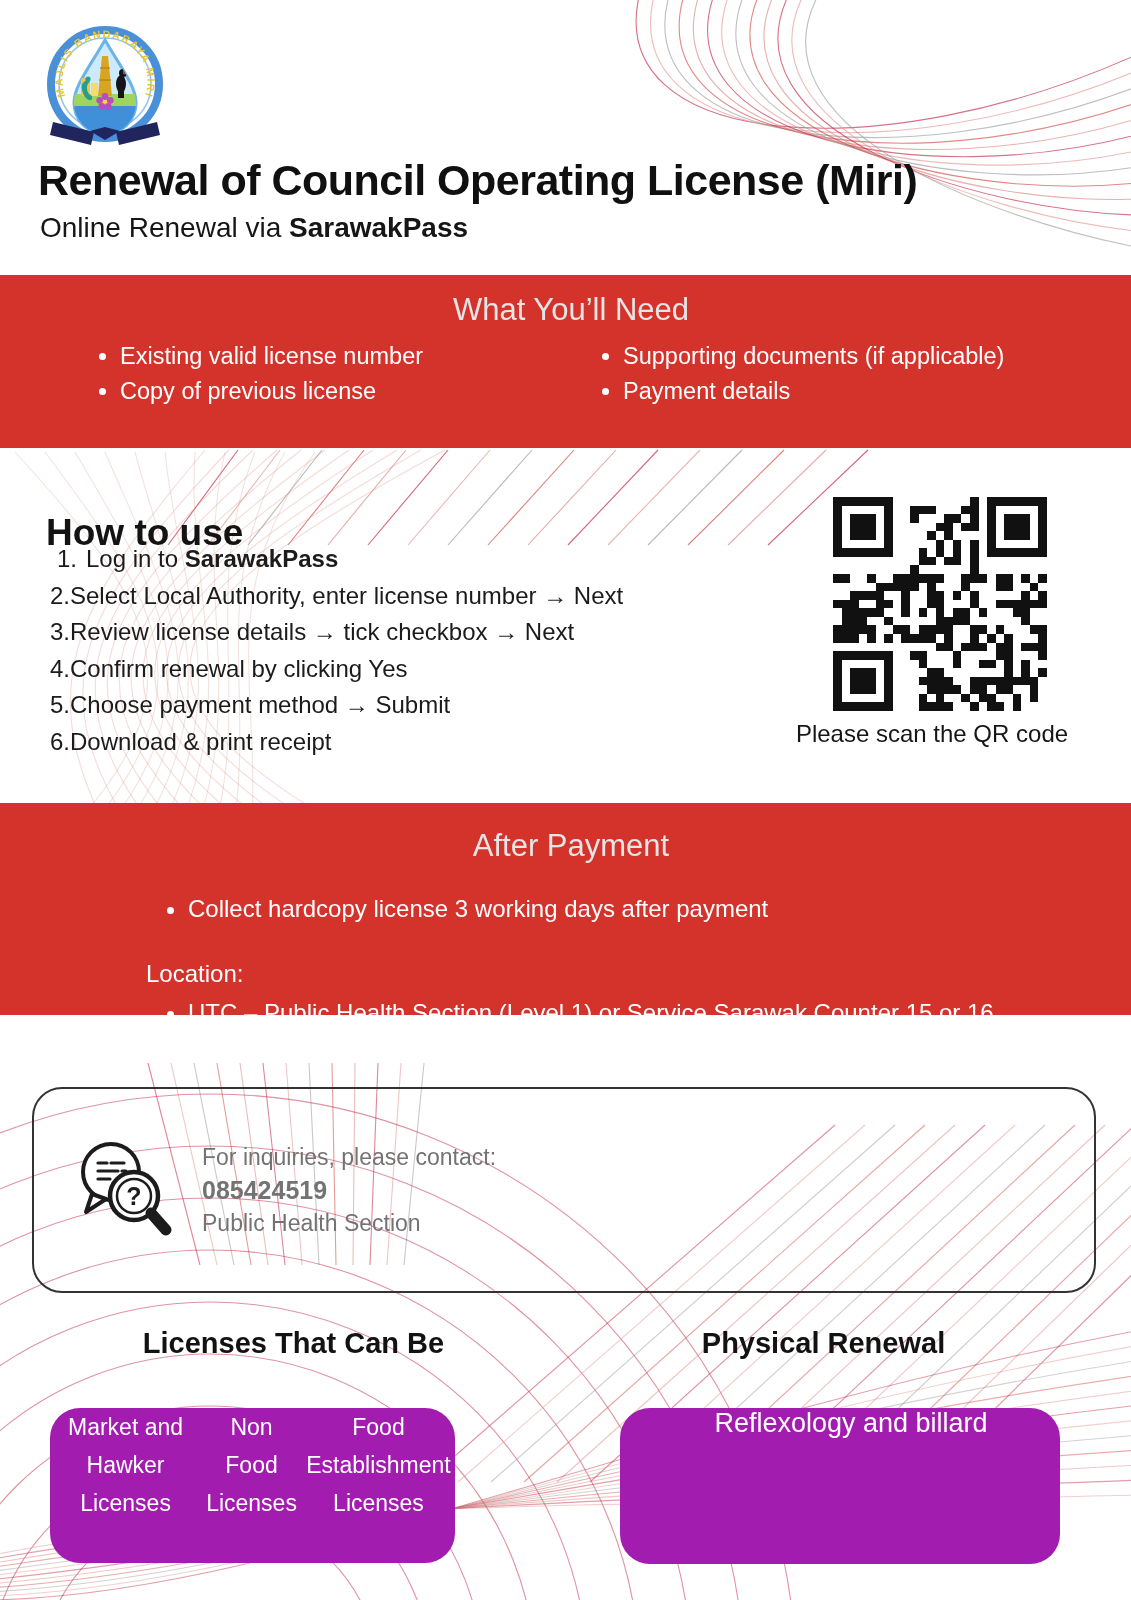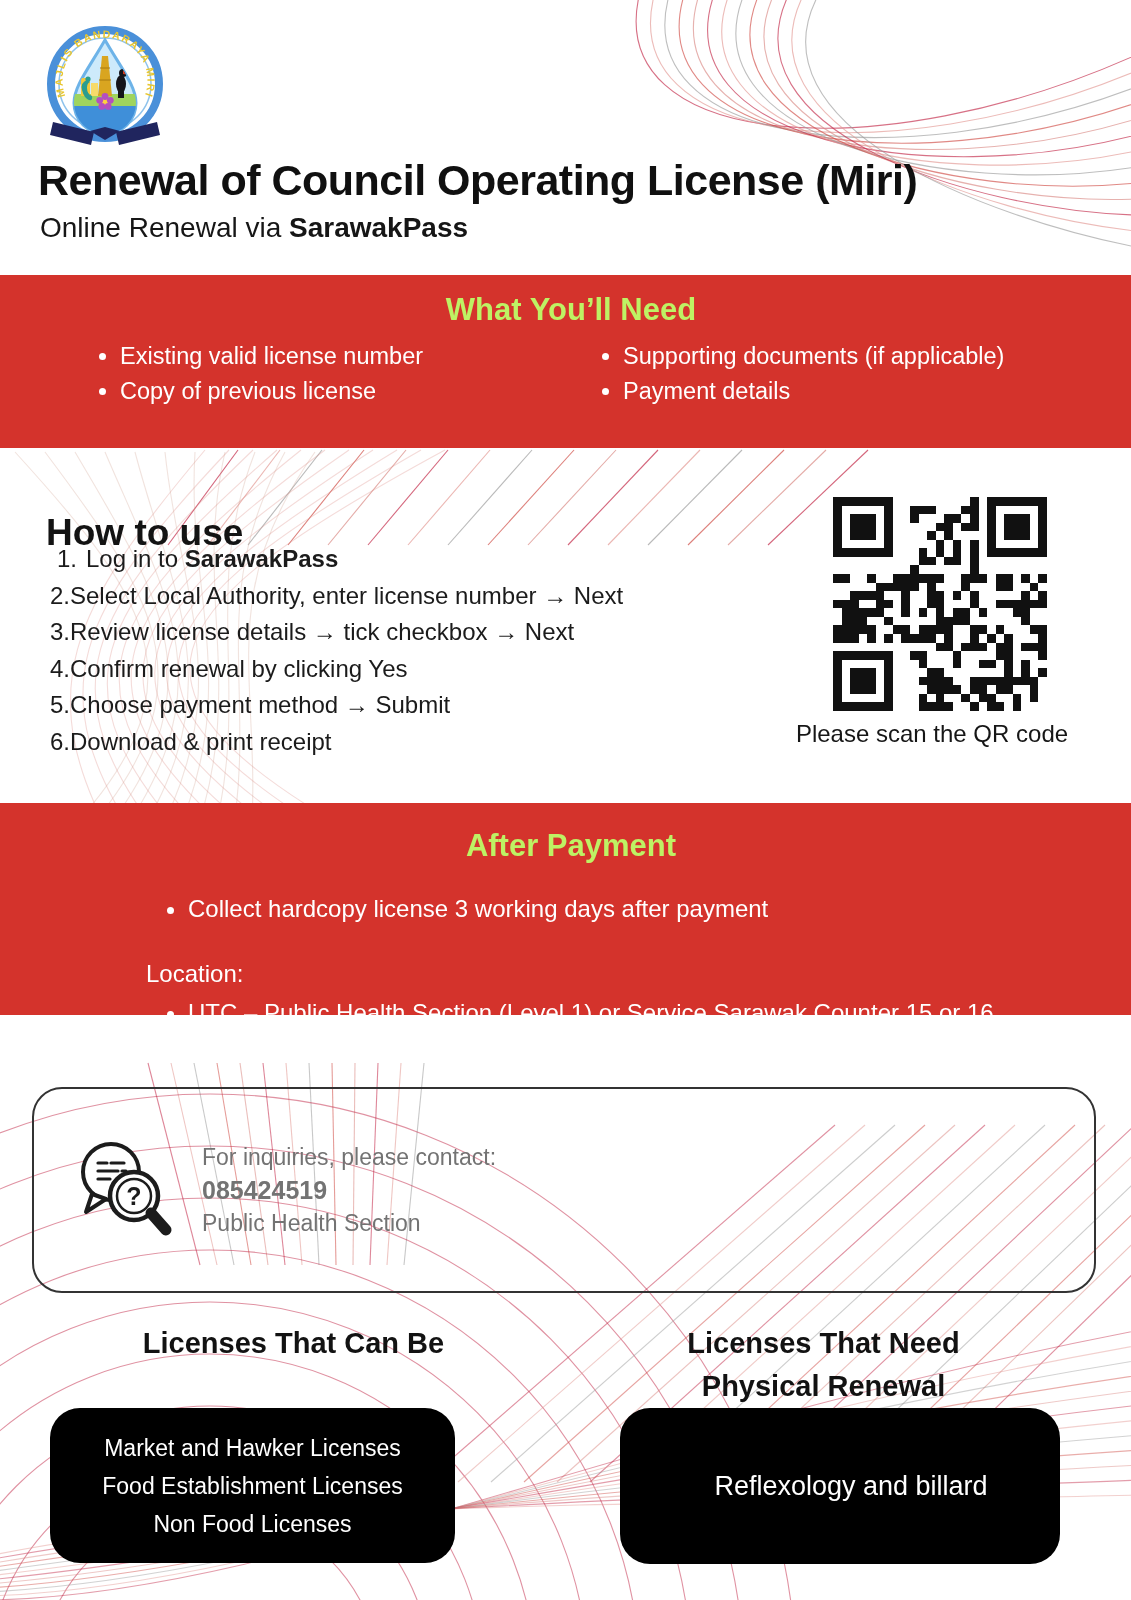--- a/index.html
+++ b/index.html
@@ -11,21 +11,21 @@
   .logo{position:absolute;left:45px;top:26px;width:120px;height:122px;z-index:1;}
   .title{position:absolute;left:38px;top:156px;font-size:43px;font-weight:800;letter-spacing:-0.5px;
          color:#101010;white-space:nowrap;z-index:1;}
   .subtitle{position:absolute;left:40px;top:212px;font-size:28px;color:#161616;z-index:1;}
   .subtitle b{font-weight:800;}
 
   
   .band{position:absolute;left:0;width:1131px;background:#d4332c;z-index:2;box-sizing:border-box;}
   .band1{top:275px;height:173px;}
   .band2{top:803px;height:212px;}
-  .band-title{text-align:center;font-size:31px;font-weight:700;color:#bef264;margin-left:11px;}
+  .band-title{text-align:center;font-size:31px;font-weight:400;color:#e5e5e5;margin-left:11px;}
   .band1 .band-title{padding-top:17px;}
   .band2 .band-title{padding-top:25px;}
   .need-cols{display:flex;margin-top:11px;gap:38px;}
   .need-cols ul{list-style:disc;color:#fff;font-size:23.5px;line-height:35px;margin:0;}
   .need-left{padding-left:120px;width:340px;}
   .need-right{padding-left:125px;}
 
   
   .howto-title{position:absolute;left:46px;top:481px;font-size:37px;font-weight:800;color:#131313;z-index:1;}
   .steps{position:absolute;left:50px;top:541px;font-size:24px;line-height:36.5px;color:#1b1b1b;
@@ -51,22 +51,22 @@
   .contact-phone{font-size:25px;font-weight:800;}
   .info-right{flex:1;border-left:2px solid #333;padding:18px 24px 0 44px;box-sizing:border-box;}
   .things-title{text-align:center;font-size:29px;font-weight:800;color:#0e0e0e;margin:4px 0 14px;}
   .things-list{font-size:22px;line-height:34px;margin:0;padding-left:44px;color:#141414;list-style:disc;}
 
   
   .col-heading{position:absolute;top:1322px;font-size:29px;font-weight:800;text-align:center;
                line-height:43px;color:#121212;z-index:1;}
   .col-heading.lft{left:0;width:515px;padding-left:36px;}
   .col-heading.rgt{left:566px;width:515px;}
-  .red-card{position:absolute;background:#000000;border-radius:30px;color:#fff;display:flex;
-            flex-direction:column;justify-content:center;text-align:center;z-index:1;}
+  .red-card{position:absolute;background:#a21caf;border-radius:30px;color:#fff;display:flex;
+            flex-direction:row;justify-content:center;text-align:center;z-index:1;}
   .card-left{left:50px;top:1408px;width:405px;height:155px;font-size:23px;line-height:38px;}
   .card-right{left:620px;top:1408px;width:418px;height:156px;font-size:27px;padding-left:22px;}
 </style>
 </head>
 <body>
 
 <div class="poster">
 
   <svg id="bg" class="bg" width="1131" height="1600" viewBox="0 0 1131 1600">
       <path d="M 640 -8 C 600 150, 880 170, 1136 55" stroke="#c22545" fill="none" opacity="0.65" stroke-width="1.1"></path>
@@ -486,26 +486,25 @@
         <div class="contact-phone">085424519</div>
         <div>Public Health Section</div>
       </div>
     </div>
   </section>
 
   <div class="col-heading lft">
     <div>Licenses That Can Be</div>
   </div>
   <div class="col-heading rgt">
-    <div>Licenses That Need</div>
     <div>Physical Renewal</div>
   </div>
 
   <div class="red-card card-left">
     <div>Market and Hawker Licenses</div>
+    <div>Non Food Licenses</div>
     <div>Food Establishment Licenses</div>
-    <div>Non Food Licenses</div>
   </div>
   <div class="red-card card-right">
     <div>Reflexology and billard</div>
   </div>
 
 </div>
 
 </body></html>

